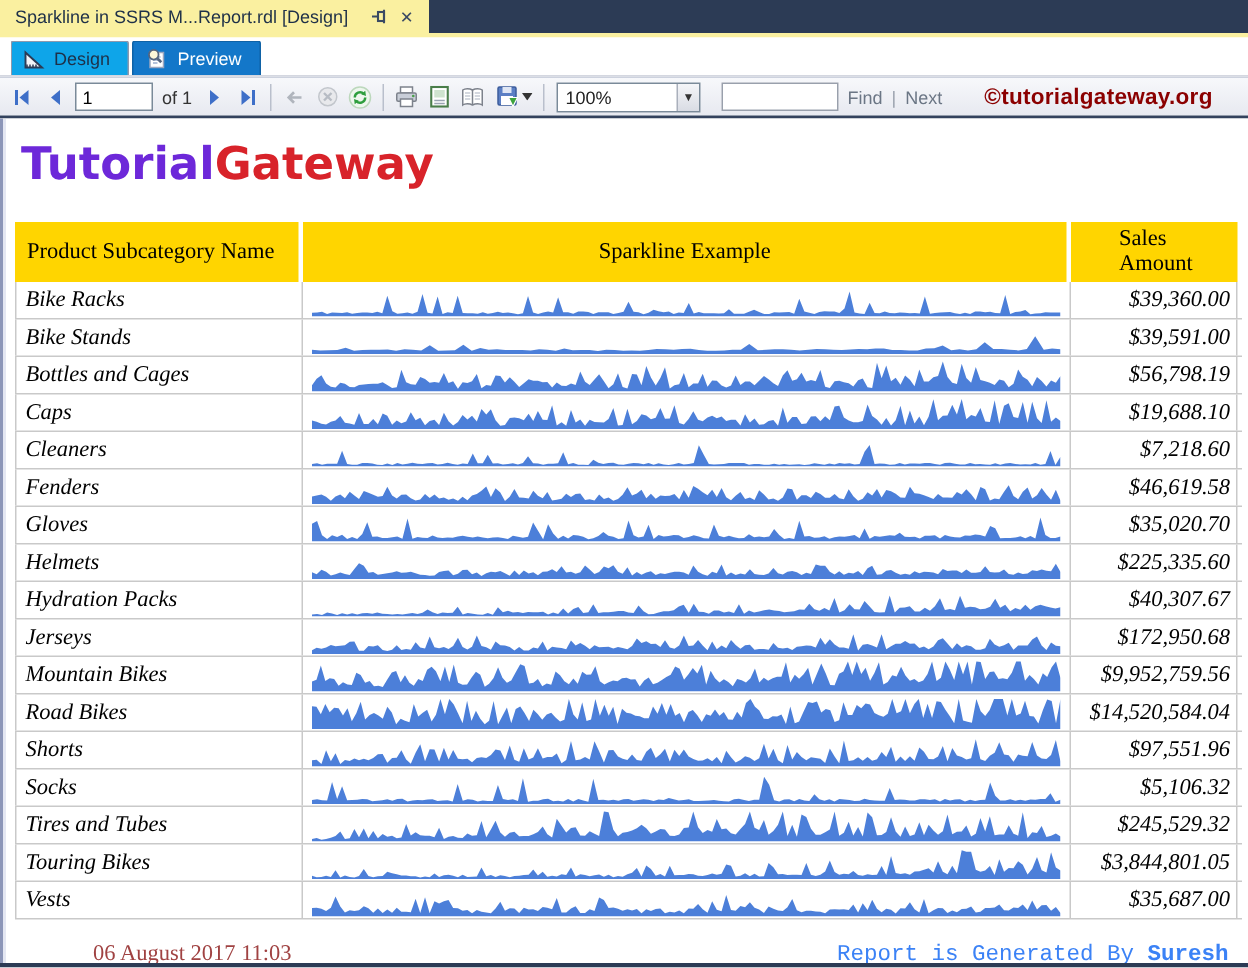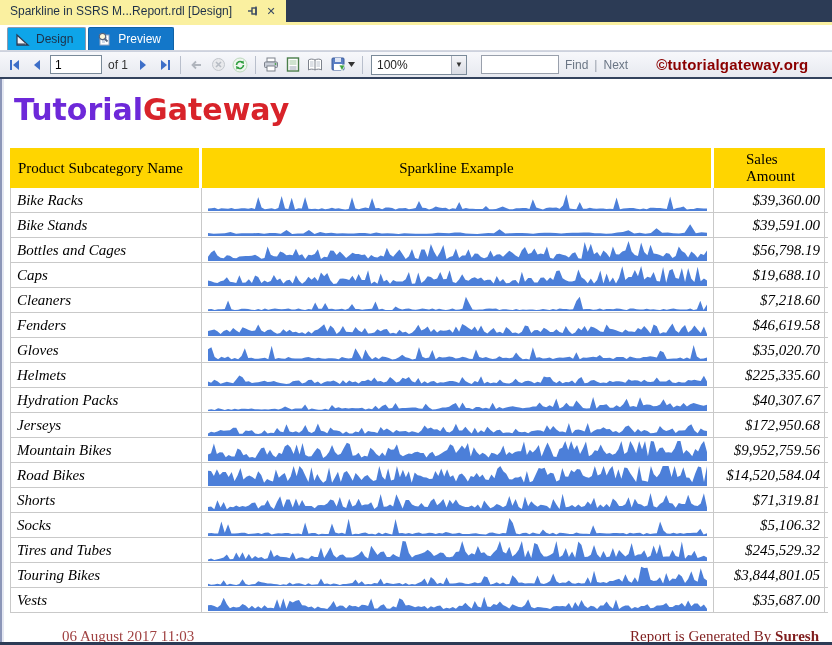--- a/index.html
+++ b/index.html
@@ -77,21 +77,21 @@
   .td.c2 { width:512px; padding:0 6px; align-items:flex-end; }
   .td.c3 { width:111px; justify-content:flex-end; padding-right:4px; }
   .td.c2 svg { display:block; margin-bottom:1px; }
 
   .rfooter {
     display:flex; justify-content:space-between; align-items:center;
     margin-top:15px; padding:0 13px 0 60px;
     font-family:"Liberation Serif", serif; font-size:15px;
   }
   .rdate { color:#a04242; }
-  .rgen { color:#7f1d1d; }
+  .rgen { color:#3b82f6;font-family:Liberation Mono, monospace; }
   .rgen b { font-weight:bold; }
 
   .bottom-strip { height:3px; background:#2c3b55; }
 </style>
 </head>
 <body>
 
 <div class="window">
 
   <div class="tabbar">
@@ -344,21 +344,21 @@
             </div>
             <div class="td c3">$14,520,584.04</div>
           </div>
           <div class="trow">
             <div class="td c1">Shorts</div>
             <div class="td c2">
               <svg width="500" height="21" viewBox="0 0 500 21" preserveAspectRatio="none">
                 <polygon points="0,21 0.0,16.9 3.1,16.5 6.3,19.3 9.4,10.2 12.6,17.5 15.7,12.1 18.9,19.3 22.0,16.7 25.2,17.3 28.3,15.6 31.4,16.9 34.6,15.9 37.7,16.8 40.9,15.4 44.0,12.9 47.2,12.6 50.3,18.5 53.5,15.4 56.6,15.2 59.7,10.1 62.9,16.4 66.0,19.1 69.2,11.8 72.3,6.2 75.5,17.5 78.6,9.5 81.8,9.6 84.9,17.6 88.1,8.5 91.2,16.3 94.3,10.0 97.5,15.9 100.6,16.1 103.8,15.9 106.9,18.2 110.1,15.3 113.2,14.9 116.4,15.3 119.5,13.4 122.6,9.6 125.8,10.4 128.9,16.6 132.1,7.0 135.2,16.5 138.4,17.9 141.5,8.8 144.7,16.4 147.8,15.0 150.9,8.8 154.1,15.6 157.2,14.6 160.4,14.6 163.5,12.3 166.7,18.9 169.8,16.6 173.0,4.0 176.1,16.8 179.2,16.4 182.4,14.6 185.5,16.4 188.7,4.2 191.8,10.9 195.0,18.4 198.1,10.1 201.3,10.0 204.4,14.4 207.5,15.9 210.7,16.6 213.8,13.0 217.0,16.7 220.1,17.1 223.3,11.1 226.4,8.5 229.6,15.3 232.7,12.8 235.8,9.1 239.0,17.6 242.1,9.8 245.3,14.0 248.4,9.6 251.6,14.4 254.7,16.0 257.9,17.1 261.0,17.0 264.2,15.5 267.3,17.5 270.4,14.6 273.6,18.8 276.7,10.5 279.9,14.8 283.0,18.3 286.2,16.7 289.3,14.1 292.5,15.2 295.6,17.3 298.7,15.5 301.9,5.9 305.0,15.7 308.2,9.1 311.3,16.9 314.5,18.9 317.6,6.6 320.8,16.3 323.9,11.3 327.0,14.6 330.2,16.8 333.3,14.8 336.5,15.3 339.6,15.9 342.8,18.7 345.9,9.0 349.1,14.4 352.2,18.9 355.3,3.7 358.5,17.3 361.6,16.8 364.8,14.9 367.9,17.2 371.1,14.6 374.2,17.1 377.4,16.1 380.5,11.4 383.6,14.7 386.8,7.8 389.9,17.9 393.1,14.4 396.2,17.3 399.4,14.1 402.5,17.2 405.7,8.4 408.8,11.2 411.9,16.0 415.1,16.1 418.2,14.3 421.4,7.3 424.5,17.5 427.7,8.7 430.8,13.7 434.0,14.6 437.1,16.4 440.3,15.5 443.4,2.9 446.5,16.2 449.7,17.4 452.8,13.9 456.0,11.9 459.1,4.9 462.3,13.0 465.4,13.5 468.6,17.8 471.7,13.0 474.8,13.9 478.0,14.1 481.1,4.7 484.3,13.6 487.4,15.6 490.6,16.0 493.7,13.4 496.9,3.3 500.0,17.6 500,21" fill="#4c7fd9"></polygon>
               </svg>
             </div>
-            <div class="td c3">$71,319.81</div>
+            <div class="td c3">$97,551.96</div>
           </div>
           <div class="trow">
             <div class="td c1">Socks</div>
             <div class="td c2">
               <svg width="500" height="21" viewBox="0 0 500 21" preserveAspectRatio="none">
                 <polygon points="0,21 0.0,18.3 3.4,17.9 6.7,18.5 10.1,18.6 13.4,6.4 16.8,17.7 20.1,9.2 23.5,18.5 26.8,18.4 30.2,18.2 33.6,17.7 36.9,17.8 40.3,19.1 43.6,18.8 47.0,18.5 50.3,17.9 53.7,18.9 57.0,17.7 60.4,17.5 63.8,19.4 67.1,18.7 70.5,18.3 73.8,18.5 77.2,18.0 80.5,17.9 83.9,19.0 87.2,18.7 90.6,18.5 94.0,19.3 97.3,7.6 100.7,18.8 104.0,17.9 107.4,18.1 110.7,19.4 114.1,18.7 117.4,19.0 120.8,19.0 124.2,8.4 127.5,17.6 130.9,18.4 134.2,17.8 137.6,19.0 140.9,3.8 144.3,19.5 147.7,18.8 151.0,18.9 154.4,17.9 157.7,17.5 161.1,19.1 164.4,18.8 167.8,19.4 171.1,17.6 174.5,19.3 177.9,17.7 181.2,18.7 184.6,19.5 187.9,4.1 191.3,18.3 194.6,18.1 198.0,18.7 201.3,18.1 204.7,18.9 208.1,17.9 211.4,17.6 214.8,18.8 218.1,18.4 221.5,17.8 224.8,18.1 228.2,19.0 231.5,18.0 234.9,18.4 238.3,17.0 241.6,17.8 245.0,18.7 248.3,18.4 251.7,17.8 255.0,19.0 258.4,19.0 261.7,18.9 265.1,18.6 268.5,18.3 271.8,18.9 275.2,19.2 278.5,19.4 281.9,17.8 285.2,17.5 288.6,18.4 291.9,19.0 295.3,18.1 298.7,18.2 302.0,2.9 305.4,8.1 308.7,18.5 312.1,19.3 315.4,18.0 318.8,17.8 322.1,19.2 325.5,17.6 328.9,18.6 332.2,19.0 335.6,14.5 338.9,17.8 342.3,18.9 345.6,17.8 349.0,19.4 352.3,17.7 355.7,18.0 359.1,18.4 362.4,19.0 365.8,18.9 369.1,17.5 372.5,18.4 375.8,18.7 379.2,18.8 382.6,18.9 385.9,10.3 389.3,18.3 392.6,18.0 396.0,18.2 399.3,18.6 402.7,18.6 406.0,17.9 409.4,17.9 412.8,18.3 416.1,17.9 419.5,19.3 422.8,17.7 426.2,18.6 429.5,18.0 432.9,17.8 436.2,19.4 439.6,18.1 443.0,19.0 446.3,18.4 449.7,18.2 453.0,6.6 456.4,15.5 459.7,18.6 463.1,18.7 466.4,17.8 469.8,18.8 473.2,18.1 476.5,18.8 479.9,18.0 483.2,18.1 486.6,17.7 489.9,17.7 493.3,13.8 496.6,19.5 500.0,18.2 500,21" fill="#4c7fd9"></polygon>
               </svg>
             </div>
             <div class="td c3">$5,106.32</div>
           </div>

